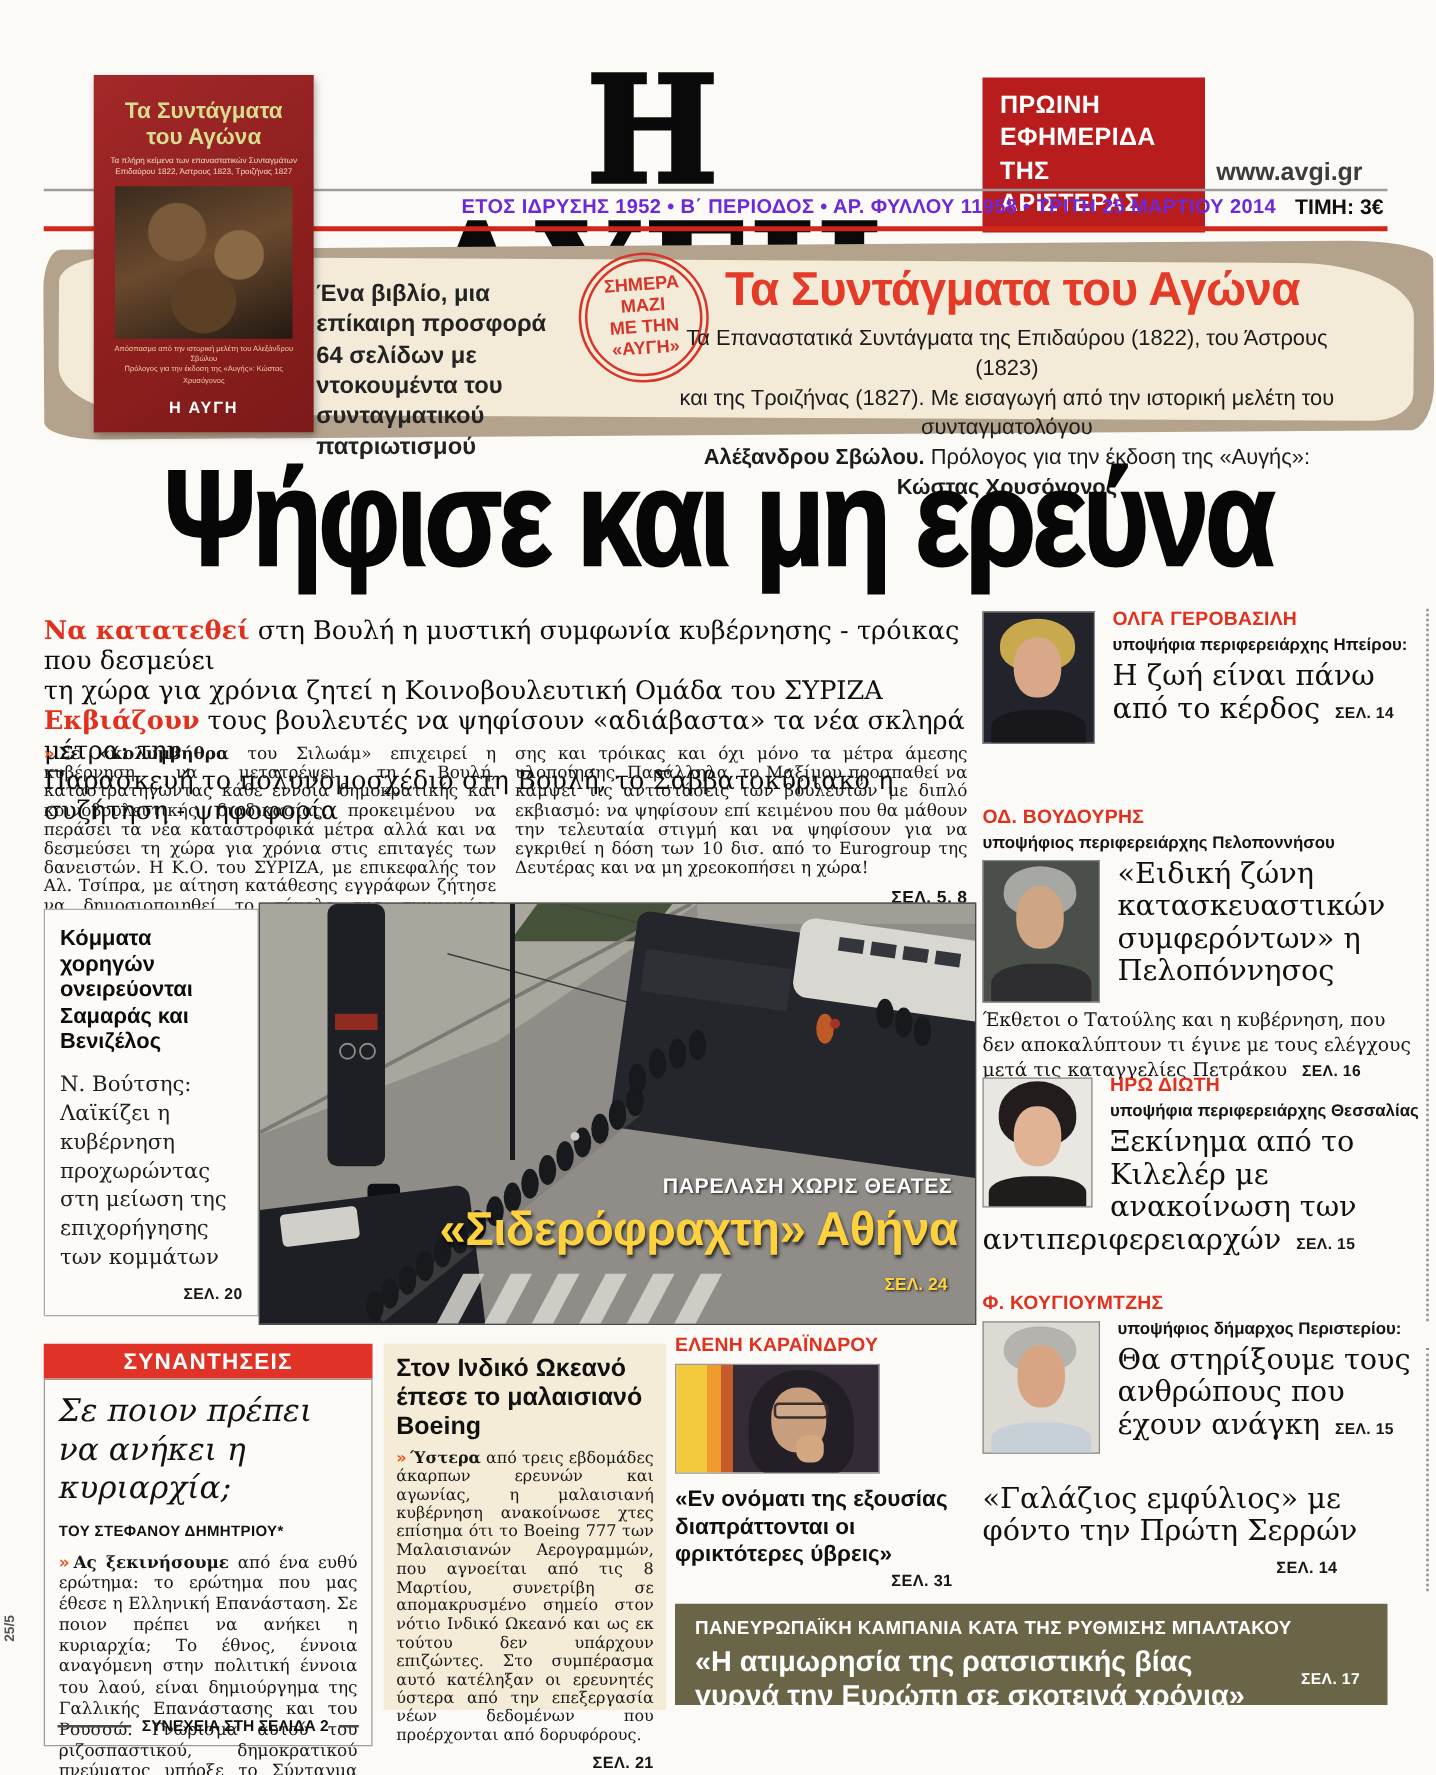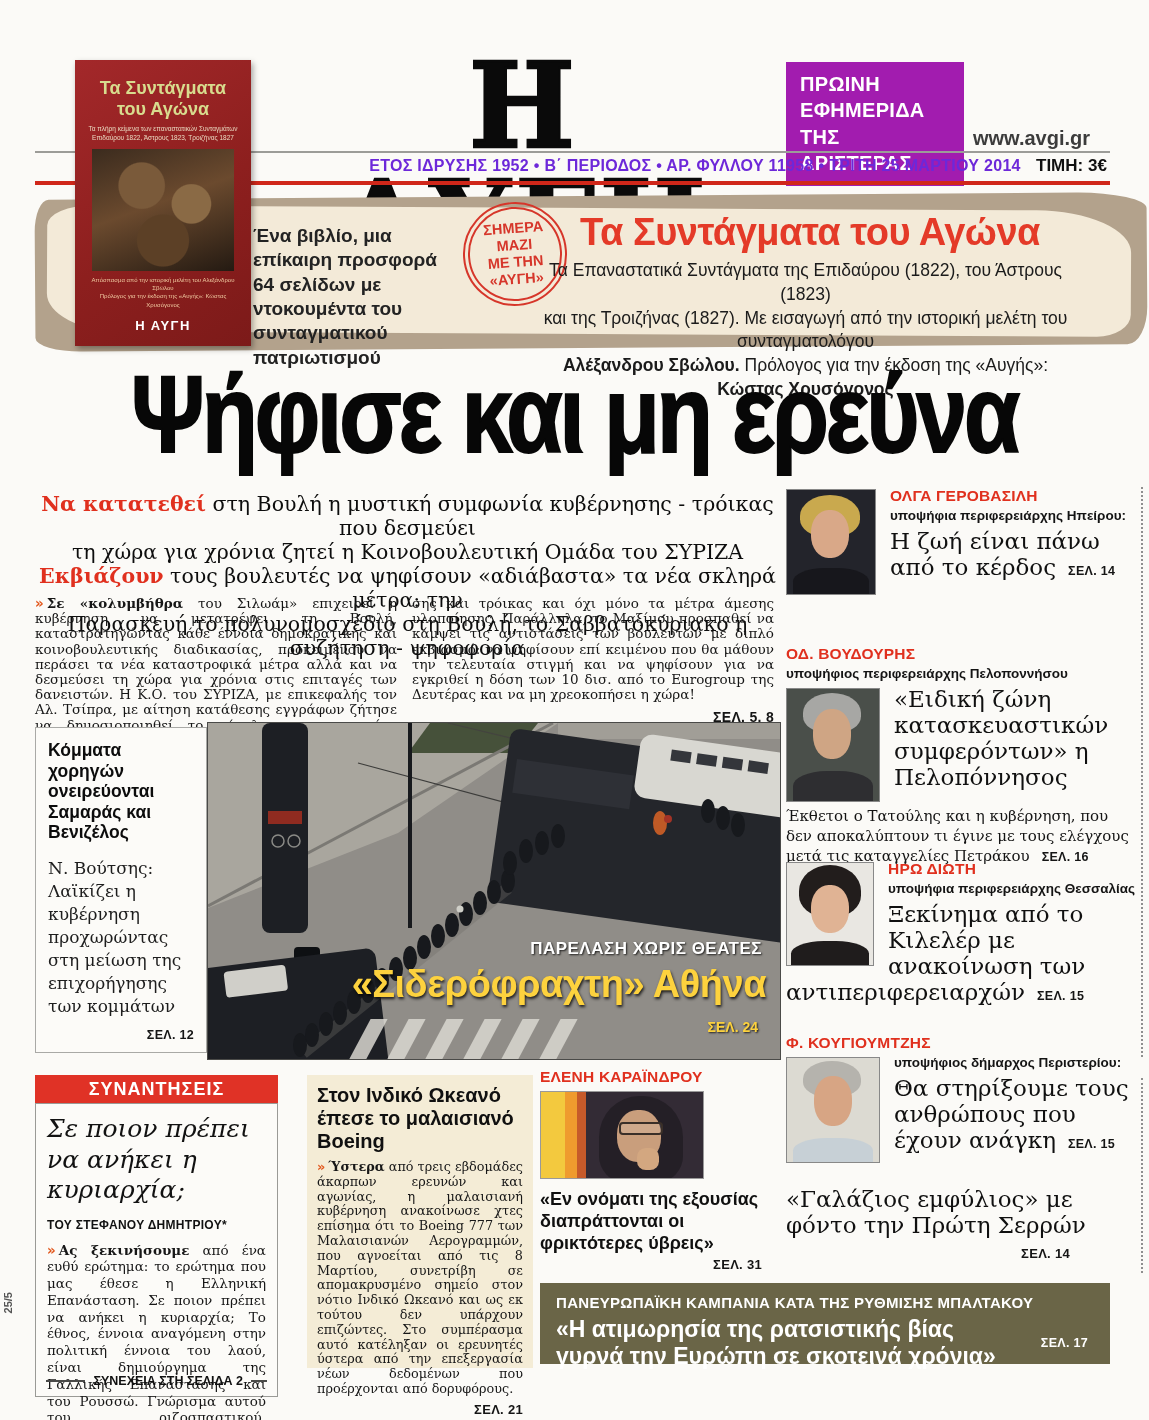--- a/index.html
+++ b/index.html
@@ -8,21 +8,21 @@
   .abs{position:absolute;}
   b,strong{font-weight:bold;}
 
   
   .edge-note{left:2px;top:1292px;writing-mode:vertical-rl;transform:rotate(180deg);
              font-size:11px;color:#555;font-weight:bold;}
   .logo-wrap{left:262px;top:46px;width:525px;height:110px;text-align:center;}
   .logo{display:inline-block;font-family:"DejaVu Serif","Liberation Serif",serif;font-weight:bold;
         font-size:112px;line-height:1;letter-spacing:5px;word-spacing:14px;color:#0a0a0a;
         -webkit-text-stroke:2.5px #0a0a0a;transform:scaleY(1.06);transform-origin:center top;}
-  .tagline-box{left:786px;top:62px;width:150px;background:#a21caf;color:#fff;padding:9px 14px;
+  .tagline-box{left:786px;top:62px;width:150px;background:#b91c1c;color:#fff;padding:9px 14px;
                font-weight:bold;font-size:20px;line-height:1.32;letter-spacing:.3px;}
   .website{left:973px;top:127px;font-size:20px;font-weight:bold;color:#3c3c3c;}
   .rule-grey{left:35px;top:151px;width:1075px;height:2px;background:#9c9c98;}
   .dateline{left:240px;top:157px;width:910px;text-align:center;font-weight:bold;font-size:16px;
             letter-spacing:.3px;color:#6d28d9;}
   .price{left:1036px;top:156px;font-weight:bold;font-size:17px;color:#101010;}
   .rule-red{left:35px;top:181px;width:1075px;height:4px;background:#d0271a;}
 
   
   .book{left:75px;top:60px;width:176px;height:286px;background:linear-gradient(145deg,#a3282a,#8d1f1e 55%,#7c1a19);
@@ -50,21 +50,21 @@
   .stamp-txt{position:absolute;inset:0;display:flex;flex-direction:column;justify-content:center;align-items:center;
              color:#d6362a;font-weight:bold;font-size:14.5px;line-height:1.18;text-align:center;}
   .banner-title{left:540px;top:15px;width:470px;text-align:center;color:#e43a28;font-weight:bold;
                 font-size:38px;letter-spacing:-.5px;}
   .banner-desc{left:498px;top:63px;width:545px;text-align:center;font-size:17.5px;line-height:1.36;color:#1b1b1b;}
 
   
   .main-head-wrap{left:0;top:360px;width:1149px;text-align:center;}
   .main-head{display:inline-block;font-weight:bold;font-size:88px;letter-spacing:-3px;line-height:1;
              color:#070707;-webkit-text-stroke:1.5px #070707;transform:scale(1.04,1.24);transform-origin:center top;}
-  .deck{left:35px;top:492px;width:745px;text-align:center;font-family:"DejaVu Serif","Liberation Serif",serif;
+  .deck{left:35px;top:492px;width:745px;font-family:"DejaVu Serif","Liberation Serif",serif;
         font-size:20.5px;line-height:24px;color:#0d0d0d;}
   .deck-lead{color:#e0301e;font-weight:bold;}
   .bodycol{width:362px;font-family:"DejaVu Serif","Liberation Serif",serif;font-size:13.5px;line-height:15.2px;
            text-align:justify;color:#161616;}
   .col1{left:35px;top:596px;}
   .col2{left:412px;top:596px;}
   .chev{color:#e2571c;font-weight:bold;font-family:"DejaVu Sans",sans-serif;margin-right:3px;}
   .pageref{font-weight:bold;font-family:"Liberation Sans",sans-serif;font-size:12.5px;color:#151515;
            letter-spacing:.3px;white-space:nowrap;}
   .col2 .pageref{display:block;text-align:right;margin-top:8px;font-size:14px;}
@@ -98,21 +98,21 @@
   .photo{left:207px;top:722px;width:572px;height:336px;border:1px solid #4a4a48;box-sizing:content-box;
          overflow:hidden;background:#908d88;}
   .ph-kicker{position:absolute;right:18px;top:216px;color:#fff;font-weight:bold;font-size:17px;
              letter-spacing:.5px;text-shadow:1px 1px 2px rgba(0,0,0,.8);}
   .ph-title{position:absolute;right:14px;top:240px;color:#fdd23e;font-weight:bold;font-size:38px;
             letter-spacing:-.5px;text-shadow:1px 2px 3px rgba(0,0,0,.8);}
   .ph-ref{position:absolute;right:22px;top:296px;color:#fdd23e;font-weight:bold;font-size:14px;
           text-shadow:1px 1px 2px rgba(0,0,0,.8);}
 
   
-  .meetings{left:35px;top:1075px;width:243px;height:322px;box-sizing:border-box;}
+  .meetings{left:35px;top:1075px;width:263px;height:322px;box-sizing:border-box;}
   .meet-header{height:28px;background:#e03226;color:#fff;font-weight:bold;font-size:18px;letter-spacing:1px;
                text-align:center;line-height:28px;}
   .meet-box{position:absolute;top:28px;left:0;right:0;bottom:0;border:1px solid #9a9a96;
             padding:8px 11px 30px;box-sizing:border-box;background:#fcfbf8;}
   .meet-headline{font-family:"DejaVu Serif","Liberation Serif",serif;font-style:italic;font-size:25px;
                  line-height:1.22;color:#121212;margin:2px 0 12px;}
   .meet-byline{font-weight:bold;font-size:12px;letter-spacing:.3px;margin-bottom:10px;color:#111;}
   .meet-body{font-family:"DejaVu Serif","Liberation Serif",serif;font-size:13.5px;line-height:16.8px;
              text-align:justify;color:#171717;}
   .meet-footer{position:absolute;left:10px;right:10px;bottom:8px;display:flex;align-items:center;gap:8px;
@@ -270,21 +270,21 @@
     <div class="rail-head">«Γαλάζιος εμφύλιος» με φόντο την Πρώτη Σερρών</div>
     <span class="pageref rail-ref">ΣΕΛ. 14</span>
   </div>
 
   <div class="abs dotmarks1"></div>
   <div class="abs dotmarks2"></div>
 
   <div class="abs sidebar">
     <div class="sb-head">Κόμματα χορηγών ονειρεύονται Σαμαράς και Βενιζέλος</div>
     <div class="sb-text">Ν. Βούτσης: Λαϊκίζει η κυβέρνηση προχωρώντας στη μείωση της επιχορήγησης των κομμάτων</div>
-    <span class="pageref sb-ref">ΣΕΛ. 12</span>
+    <span class="pageref sb-ref">ΣΕΛ. 20</span>
   </div>
 
   <div class="abs photo">
     <svg viewBox="0 0 572 336" width="572" height="336" xmlns="http://www.w3.org/2000/svg">
       <rect width="572" height="336" fill="#908d88"></rect>
       <polygon points="0,0 350,0 190,110 0,185" fill="#a9a69e"></polygon>
       <rect x="350" y="0" width="222" height="16" fill="#a19e97"></rect>
       <polygon points="222,0 330,0 306,30 200,30" fill="#46513a"></polygon>
       <line x1="0" y1="183" x2="345" y2="0" stroke="#7b7974" stroke-width="3"></line>
       <line x1="150" y1="40" x2="560" y2="150" stroke="#3c3c3a" stroke-width="1.2"></line>

